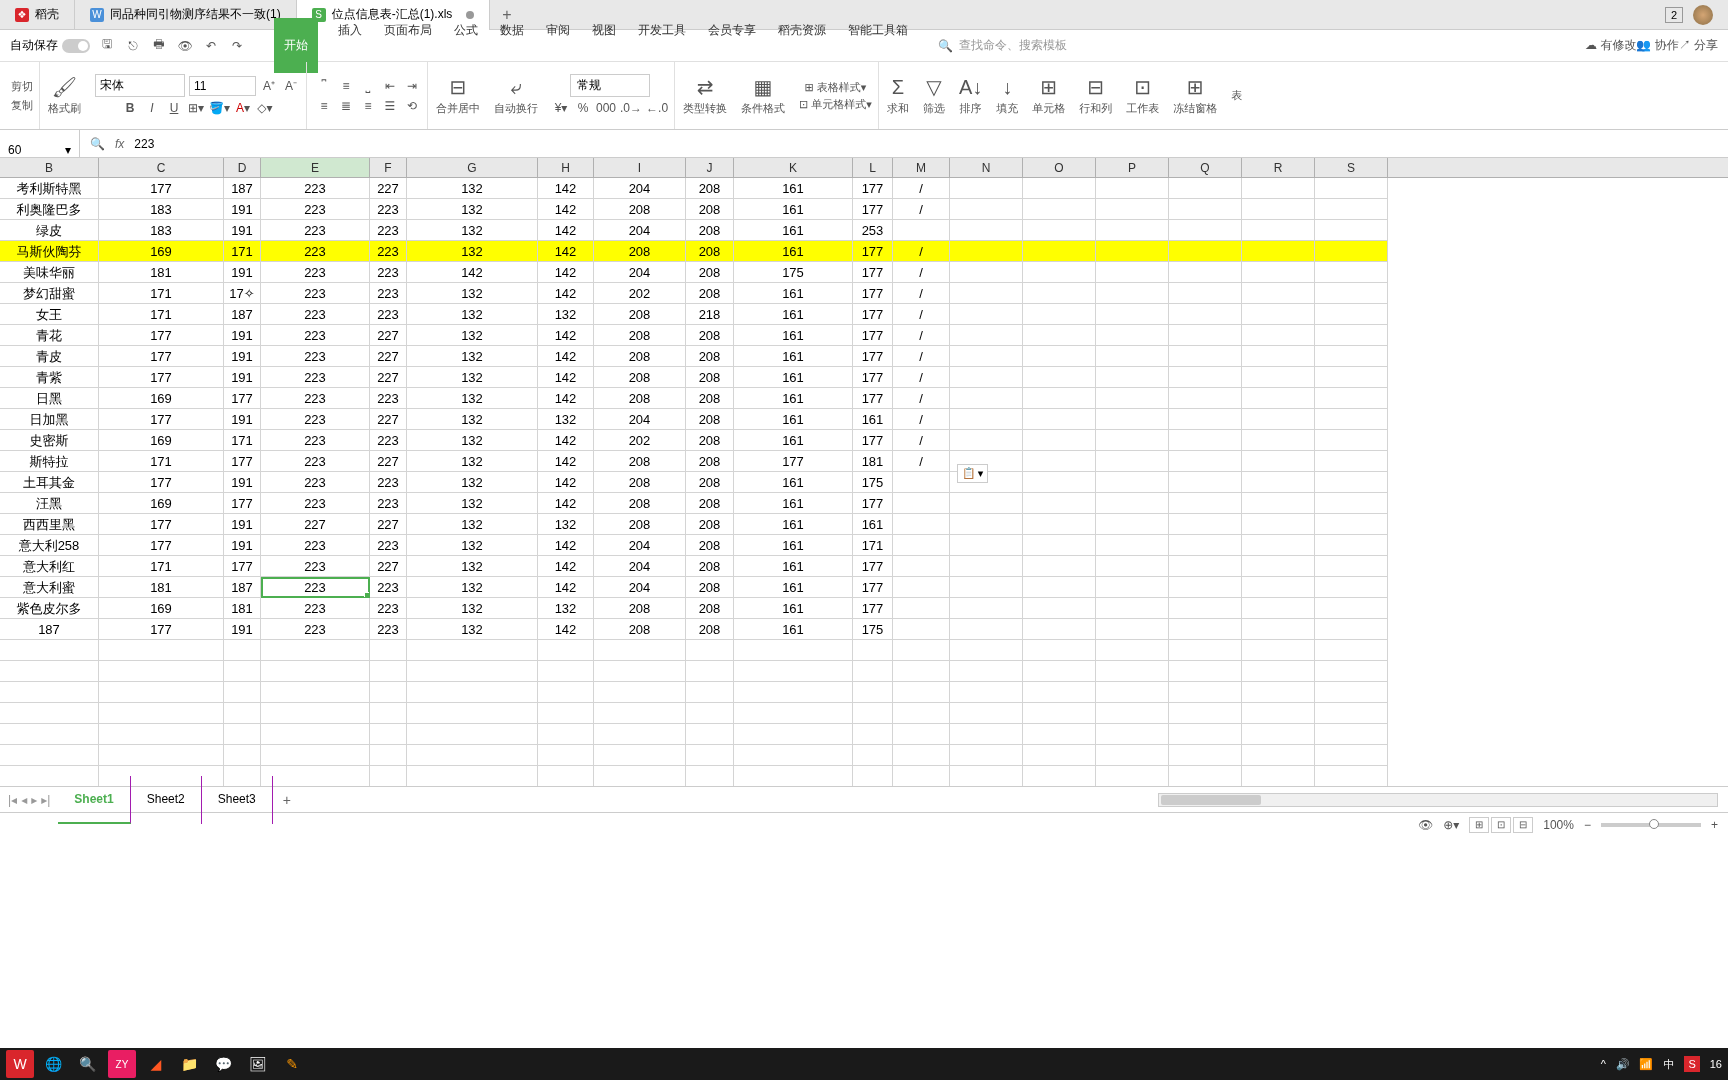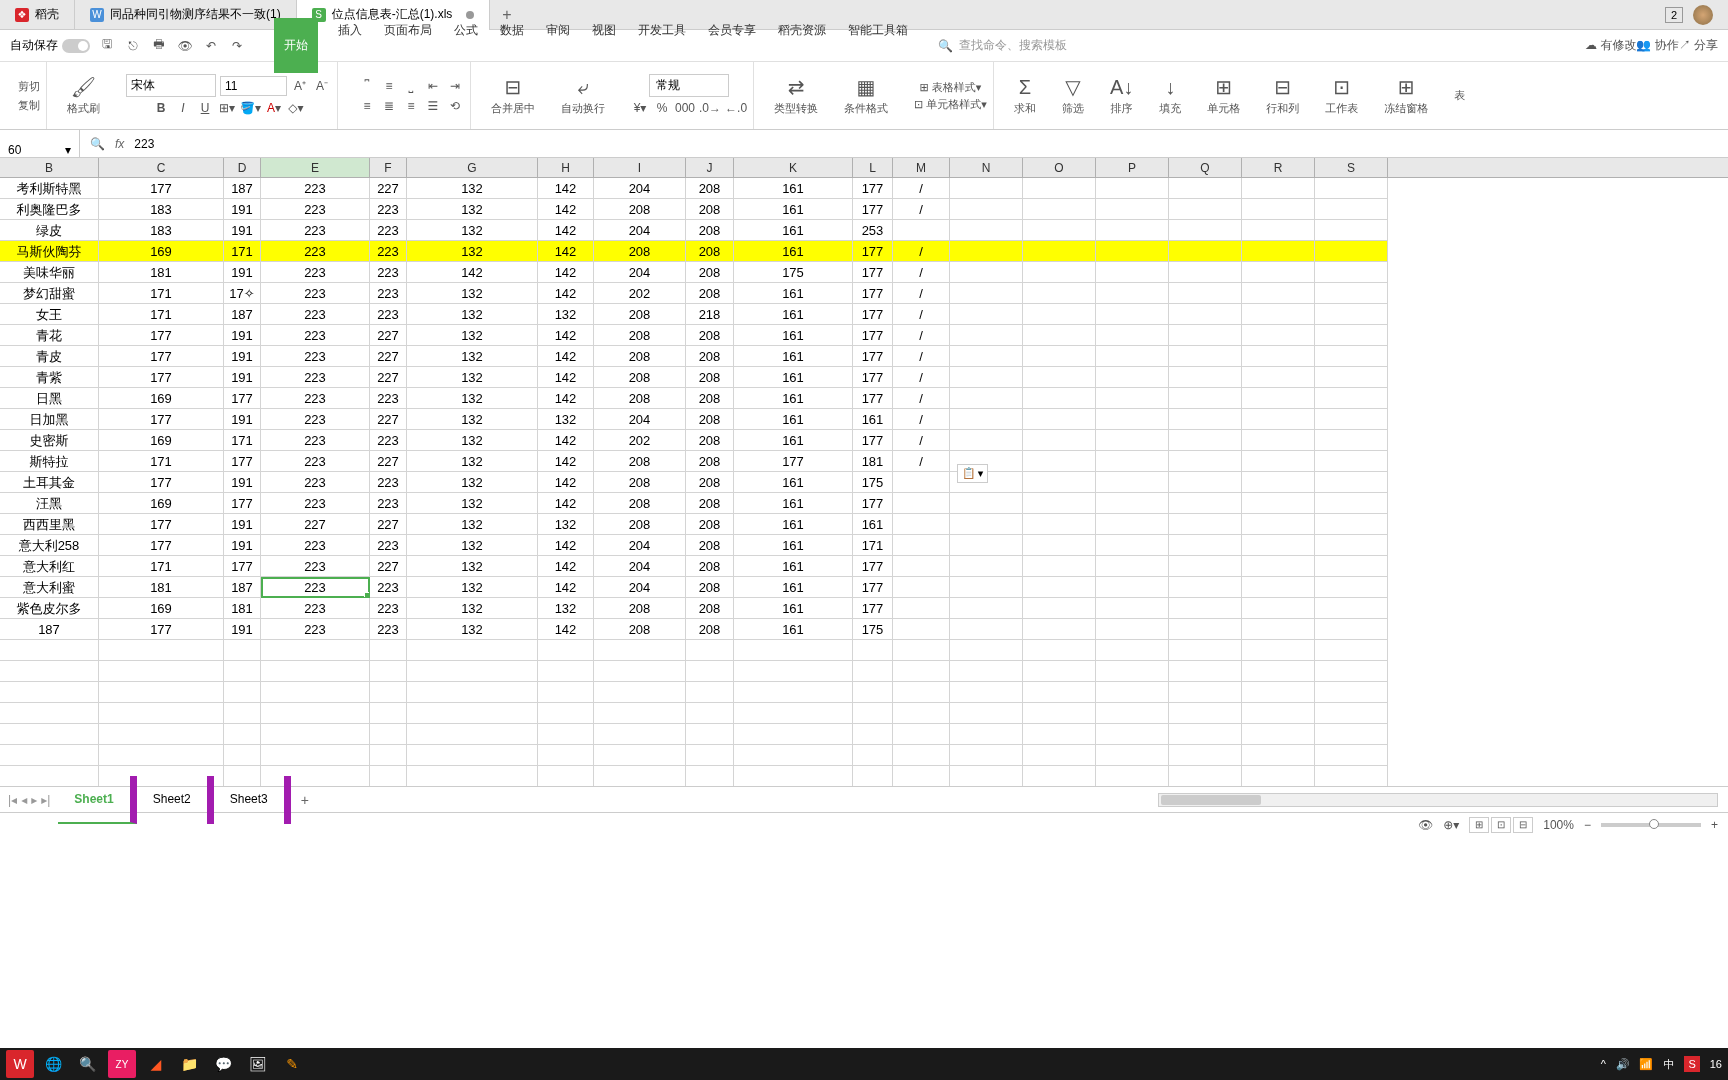--- a/index.html
+++ b/index.html
@@ -25,21 +25,21 @@
 .toggle { width: 28px; height: 14px; background: #ccc; border-radius: 7px; position: relative; }
 .toggle::after { content: ''; position: absolute; width: 10px; height: 10px; background: #fff; border-radius: 50%; top: 2px; right: 2px; }
 .qat-icon { width: 18px; height: 18px; display: flex; align-items: center; justify-content: center; color: #555; cursor: pointer; }
 .ribbon-tabs { display: flex; gap: 18px; margin-left: 20px; }
 .ribbon-tab { padding: 4px 2px; cursor: pointer; color: #333; }
 .ribbon-tab.active { background: #4caf50; color: #fff; border-radius: 0; padding: 19px 10px; }
 .search-box { margin-left: 20px; color: #999; display: flex; align-items: center; gap: 6px; }
 .ribbon-right { margin-left: auto; display: flex; gap: 0; align-items: center; color: #555; }
 
 
-.ribbon-tools { height: 68px; display: flex; align-items: center; border-bottom: 1px solid #ccc; padding: 0 12px; gap: 14px; }
+.ribbon-tools { height: 68px; display: flex; align-items: center; border-bottom: 1px solid #ccc; padding: 0 5px; gap: 2px; }
 .tool-group { display: flex; flex-direction: column; align-items: center; padding: 0 6px; height: 100%; justify-content: center; gap: 2px; border-right: 1px solid #e0e0e0; }
 .tool-stack { display: flex; flex-direction: column; gap: 4px; }
 .tool-row { display: flex; gap: 4px; align-items: center; }
 .tool-btn { display: flex; align-items: center; justify-content: center; min-width: 18px; height: 18px; color: #555; cursor: pointer; }
 .tool-label { font-size: 11px; color: #555; }
 .font-select { border: 1px solid #ccc; padding: 2px 4px; font-size: 12px; min-width: 90px; background: #fff; }
 .size-select { border: 1px solid #ccc; padding: 2px 4px; font-size: 12px; width: 67px; background: #fff; }
 .big-tool { display: flex; flex-direction: column; align-items: center; gap: 2px; padding: 0 6px; cursor: pointer; }
 .big-tool-icon { font-size: 20px; color: #555; }
 .combo { border: 1px solid #ccc; padding: 2px 18px 2px 6px; font-size: 12px; background: #fff; position: relative; min-width: 80px; }
@@ -69,21 +69,21 @@
 .cN { width: 73px; } .cO { width: 73px; } .cP { width: 73px; } .cQ { width: 73px; }
 .cR { width: 73px; } .cS { width: 73px; }
 
 .paste-hint { position: absolute; left: 957px; top: 306px; display: flex; align-items: center; gap: 2px; padding: 2px 4px; border: 1px solid #ccc; background: #fff; font-size: 11px; }
 
 
 .sheet-bar { height: 26px; display: flex; align-items: center; border-top: 1px solid #ccc; }
 .sheet-nav { display: flex; gap: 4px; padding: 0 8px; }
 .sheet-nav span { color: #999; cursor: pointer; }
 .sheet-tabs { display: flex; }
-.sheet-tab { padding: 16px 16px; border-right: 7px solid #a21caf; cursor: pointer; }
+.sheet-tab { padding: 16px 16px; border-right: 1px solid #a21caf; cursor: pointer; }
 .sheet-tab.active { color: #4caf50; border-bottom: 2px solid #4caf50; font-weight: bold; }
 .sheet-add { padding: 0 10px; font-size: 14px; color: #666; cursor: pointer; }
 .hscroll { margin-left: auto; width: 560px; height: 14px; background: #f0f0f0; border: 1px solid #ccc; position: relative; margin-right: 10px; }
 .hscroll-thumb { position: absolute; left: 2px; top: 1px; width: 100px; height: 10px; background: #ccc; border-radius: 2px; }
 
 
 .status-bar { height: 24px; display: flex; align-items: center; justify-content: flex-end; gap: 10px; padding: 0 10px; border-top: 1px solid #ccc; color: #555; }
 .view-btns { display: flex; gap: 2px; }
 .view-btn { width: 20px; height: 16px; border: 1px solid #ccc; display: flex; align-items: center; justify-content: center; font-size: 10px; }
 .zoom-slider { width: 100px; height: 4px; background: #ccc; position: relative; }

